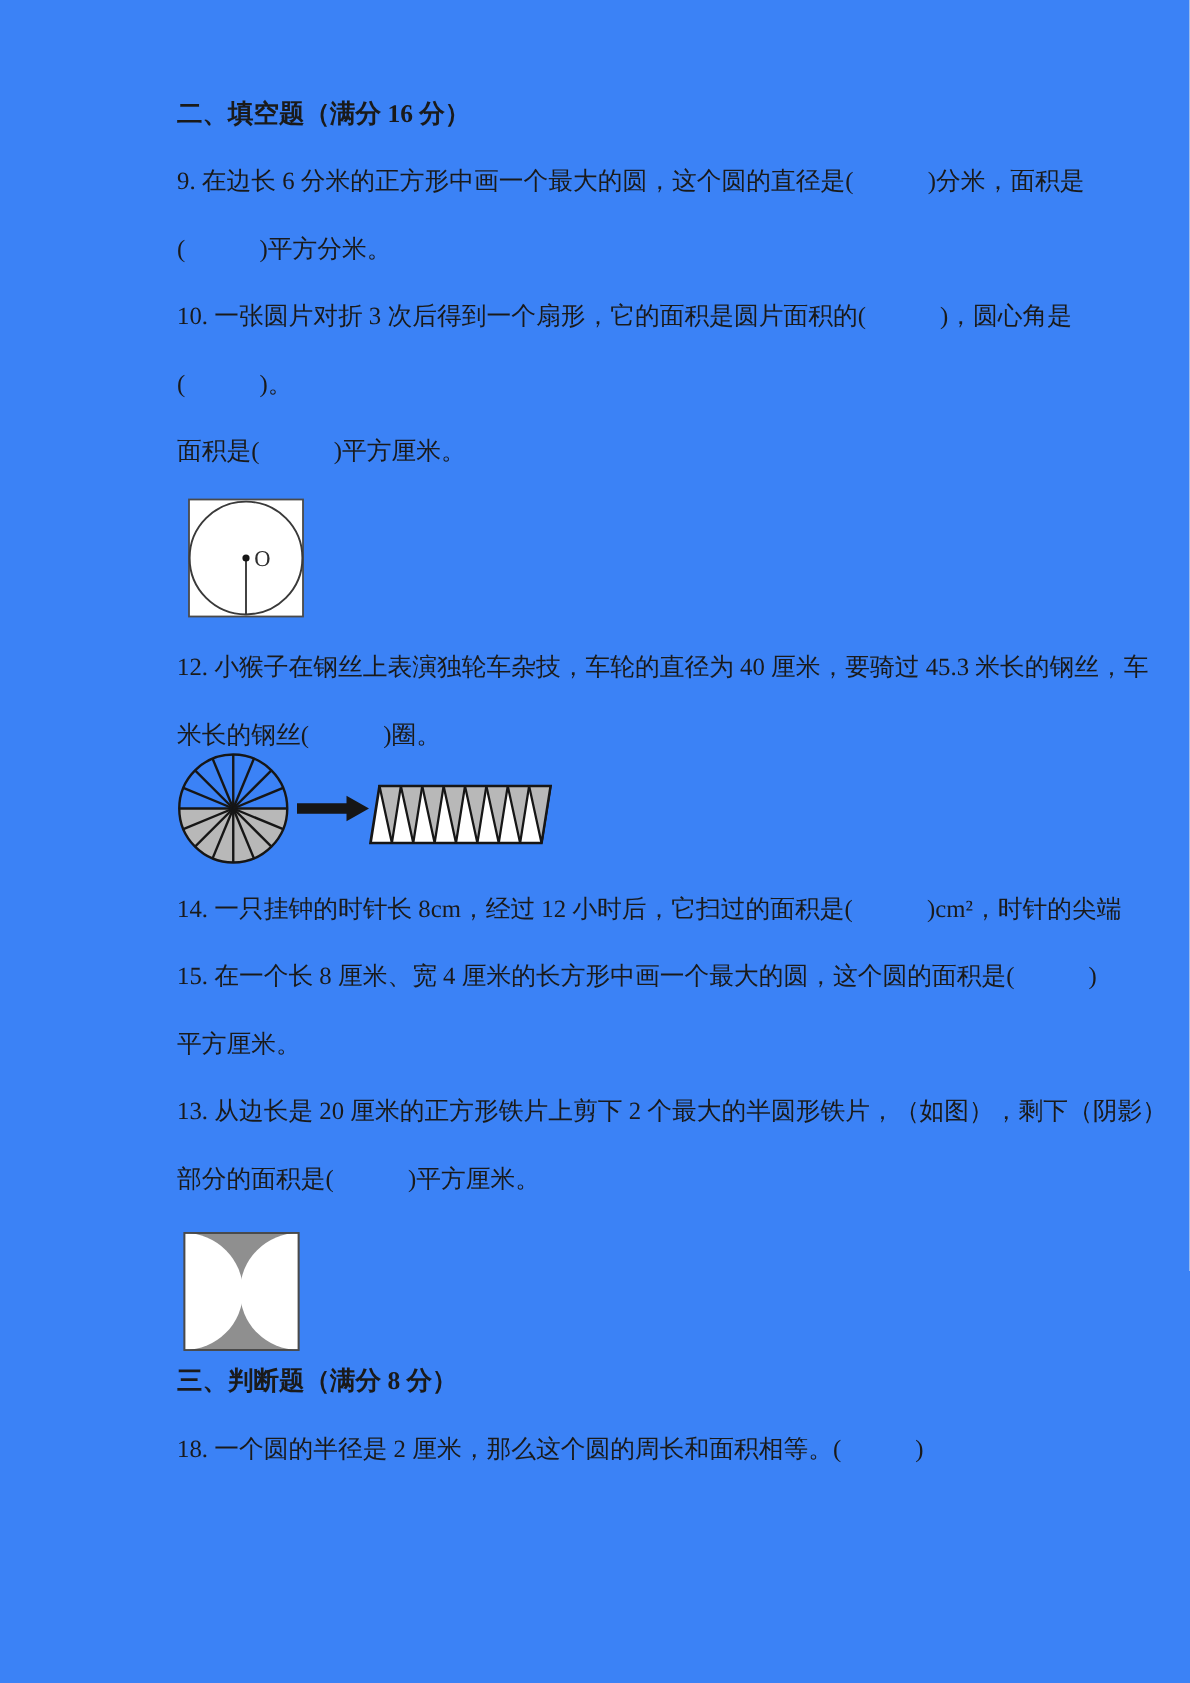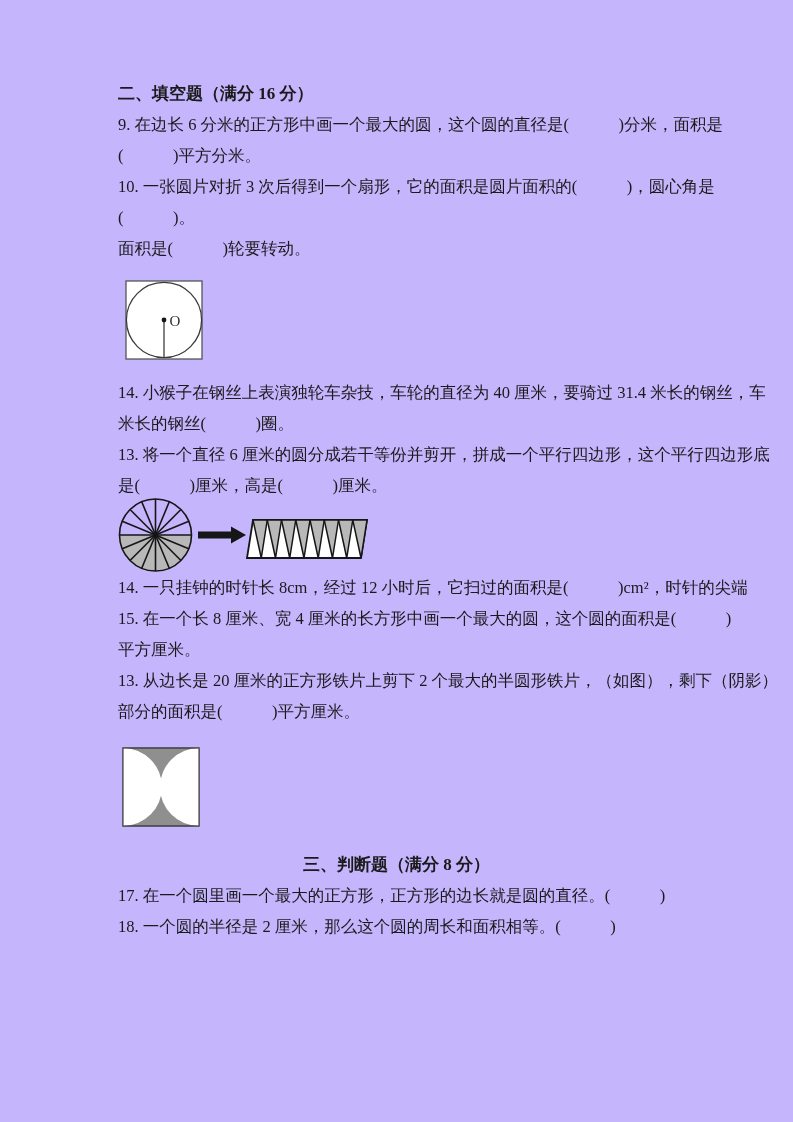--- a/index.html
+++ b/index.html
@@ -1,33 +1,33 @@
 <!DOCTYPE html>
 <html><head>
 <meta charset="utf-8">
 <style>
   html,body{margin:0;padding:0;background:#e8e8e8;}
   .page{
     position:relative;
     width:793px;height:1122px;
     margin:0 auto;
-    background:#c4b5fd;
+    background:#3b82f6;
     box-sizing:border-box;
-    padding:78px 118px 0 118px;
+    padding:60px 118px 0 118px;
     font-family:"Liberation Serif","DejaVu Serif",serif;
     color:#1a1a1a;
     font-size:16.5px;
     overflow:hidden;
   }
   .heading{
     margin:0;height:31px;line-height:31px;
     font-size:17px;font-weight:bold;white-space:pre;
   }
-  .heading.second{margin-top:22px;text-align:center;}
-  .ln{height:31px;line-height:31px;white-space:pre;}
+  .heading.second{margin-top:4px;}
+  .ln{height:31px;line-height:31px;white-space:pre;margin-top:14px;}
   .fig{display:block;}
   .fig1-wrap{margin:16px 0 17px 7px;height:80px;}
   .fig2-wrap{margin:-3px 0 0 0;height:74px;}
   .fig3-wrap{margin:20px 0 0 4px;height:80px;}
   .sq-outline{stroke:#4a4a4a;stroke-width:1.2;}
   .circ-outline{stroke:#3a3a3a;stroke-width:1.3;fill:none;}
   .thin-line{stroke:#2e2e2e;stroke-width:1.2;}
   .sector-line{stroke:#161616;stroke-width:1.6;}
   .tri{stroke:#161616;stroke-width:1.5;}
   .para-outline{fill:#ffffff;stroke:#161616;stroke-width:1.8;}
@@ -44,42 +44,38 @@
     <div class="ln">9. 在边长 6 分米的正方形中画一个最大的圆，这个圆的直径是(            )分米，面积是</div>
     <div class="ln">(            )平方分米。</div>
   </div>
 
   <div>
     <div class="ln">10. 一张圆片对折 3 次后得到一个扇形，它的面积是圆片面积的(            )，圆心角是</div>
     <div class="ln">(            )。</div>
   </div>
 
   <div>
-    <div class="ln">面积是(            )轮要转动。</div>
+    <div class="ln">面积是(            )平方厘米。</div>
   </div>
 
   <div class="fig1-wrap">
     <svg class="fig" width="78" height="80" viewBox="0 0 78 80">
       <rect class="sq-outline" x="1" y="1" width="76" height="78" fill="#ffffff"></rect>
       <circle class="circ-outline" cx="39" cy="40" r="37.6"></circle>
       <line class="thin-line" x1="39" y1="40" x2="39" y2="77.4"></line>
       <circle cx="39" cy="40" r="2.4" fill="#161616"></circle>
       <text class="fig-label" x="44.5" y="45.5">O</text>
     </svg>
   </div>
 
   <div>
-    <div class="ln">14. 小猴子在钢丝上表演独轮车杂技，车轮的直径为 40 厘米，要骑过 31.4 米长的钢丝，车</div>
+    <div class="ln">12. 小猴子在钢丝上表演独轮车杂技，车轮的直径为 40 厘米，要骑过 45.3 米长的钢丝，车</div>
     <div class="ln">米长的钢丝(            )圈。</div>
   </div>
 
-  <div>
-    <div class="ln">13. 将一个直径 6 厘米的圆分成若干等份并剪开，拼成一个平行四边形，这个平行四边形底</div>
-    <div class="ln">是(            )厘米，高是(            )厘米。</div>
-  </div>
 
   <div class="fig2-wrap">
     <svg class="fig" width="252" height="74" viewBox="0 0 252 74">
 
       <path d="M 1.5 37 A 36 36 0 0 0 73.5 37 Z" fill="#b8b8b8"></path>
       <circle class="sector-line" cx="37.5" cy="37" r="36" fill="none"></circle>
       <g>
         <line class="sector-line" x1="37.5" y1="37" x2="73.5" y2="37"></line>
         <line class="sector-line" x1="37.5" y1="37" x2="70.76" y2="50.78"></line>
         <line class="sector-line" x1="37.5" y1="37" x2="62.96" y2="62.46"></line>
@@ -139,21 +135,18 @@
       <g clip-path="url(#sqclip)">
         <circle cx="1" cy="40" r="39" fill="#ffffff"></circle>
         <circle cx="77" cy="40" r="39" fill="#ffffff"></circle>
       </g>
       <rect class="sq-outline" x="1" y="1" width="76" height="78" fill="none"></rect>
     </svg>
   </div>
 
   <h2 class="heading second">三、判断题（满分 8 分）</h2>
 
-  <div>
-    <div class="ln">17. 在一个圆里画一个最大的正方形，正方形的边长就是圆的直径。(            )</div>
-  </div>
 
   <div>
     <div class="ln">18. 一个圆的半径是 2 厘米，那么这个圆的周长和面积相等。(            )</div>
   </div>
 
 </div>
 
 </body></html>

